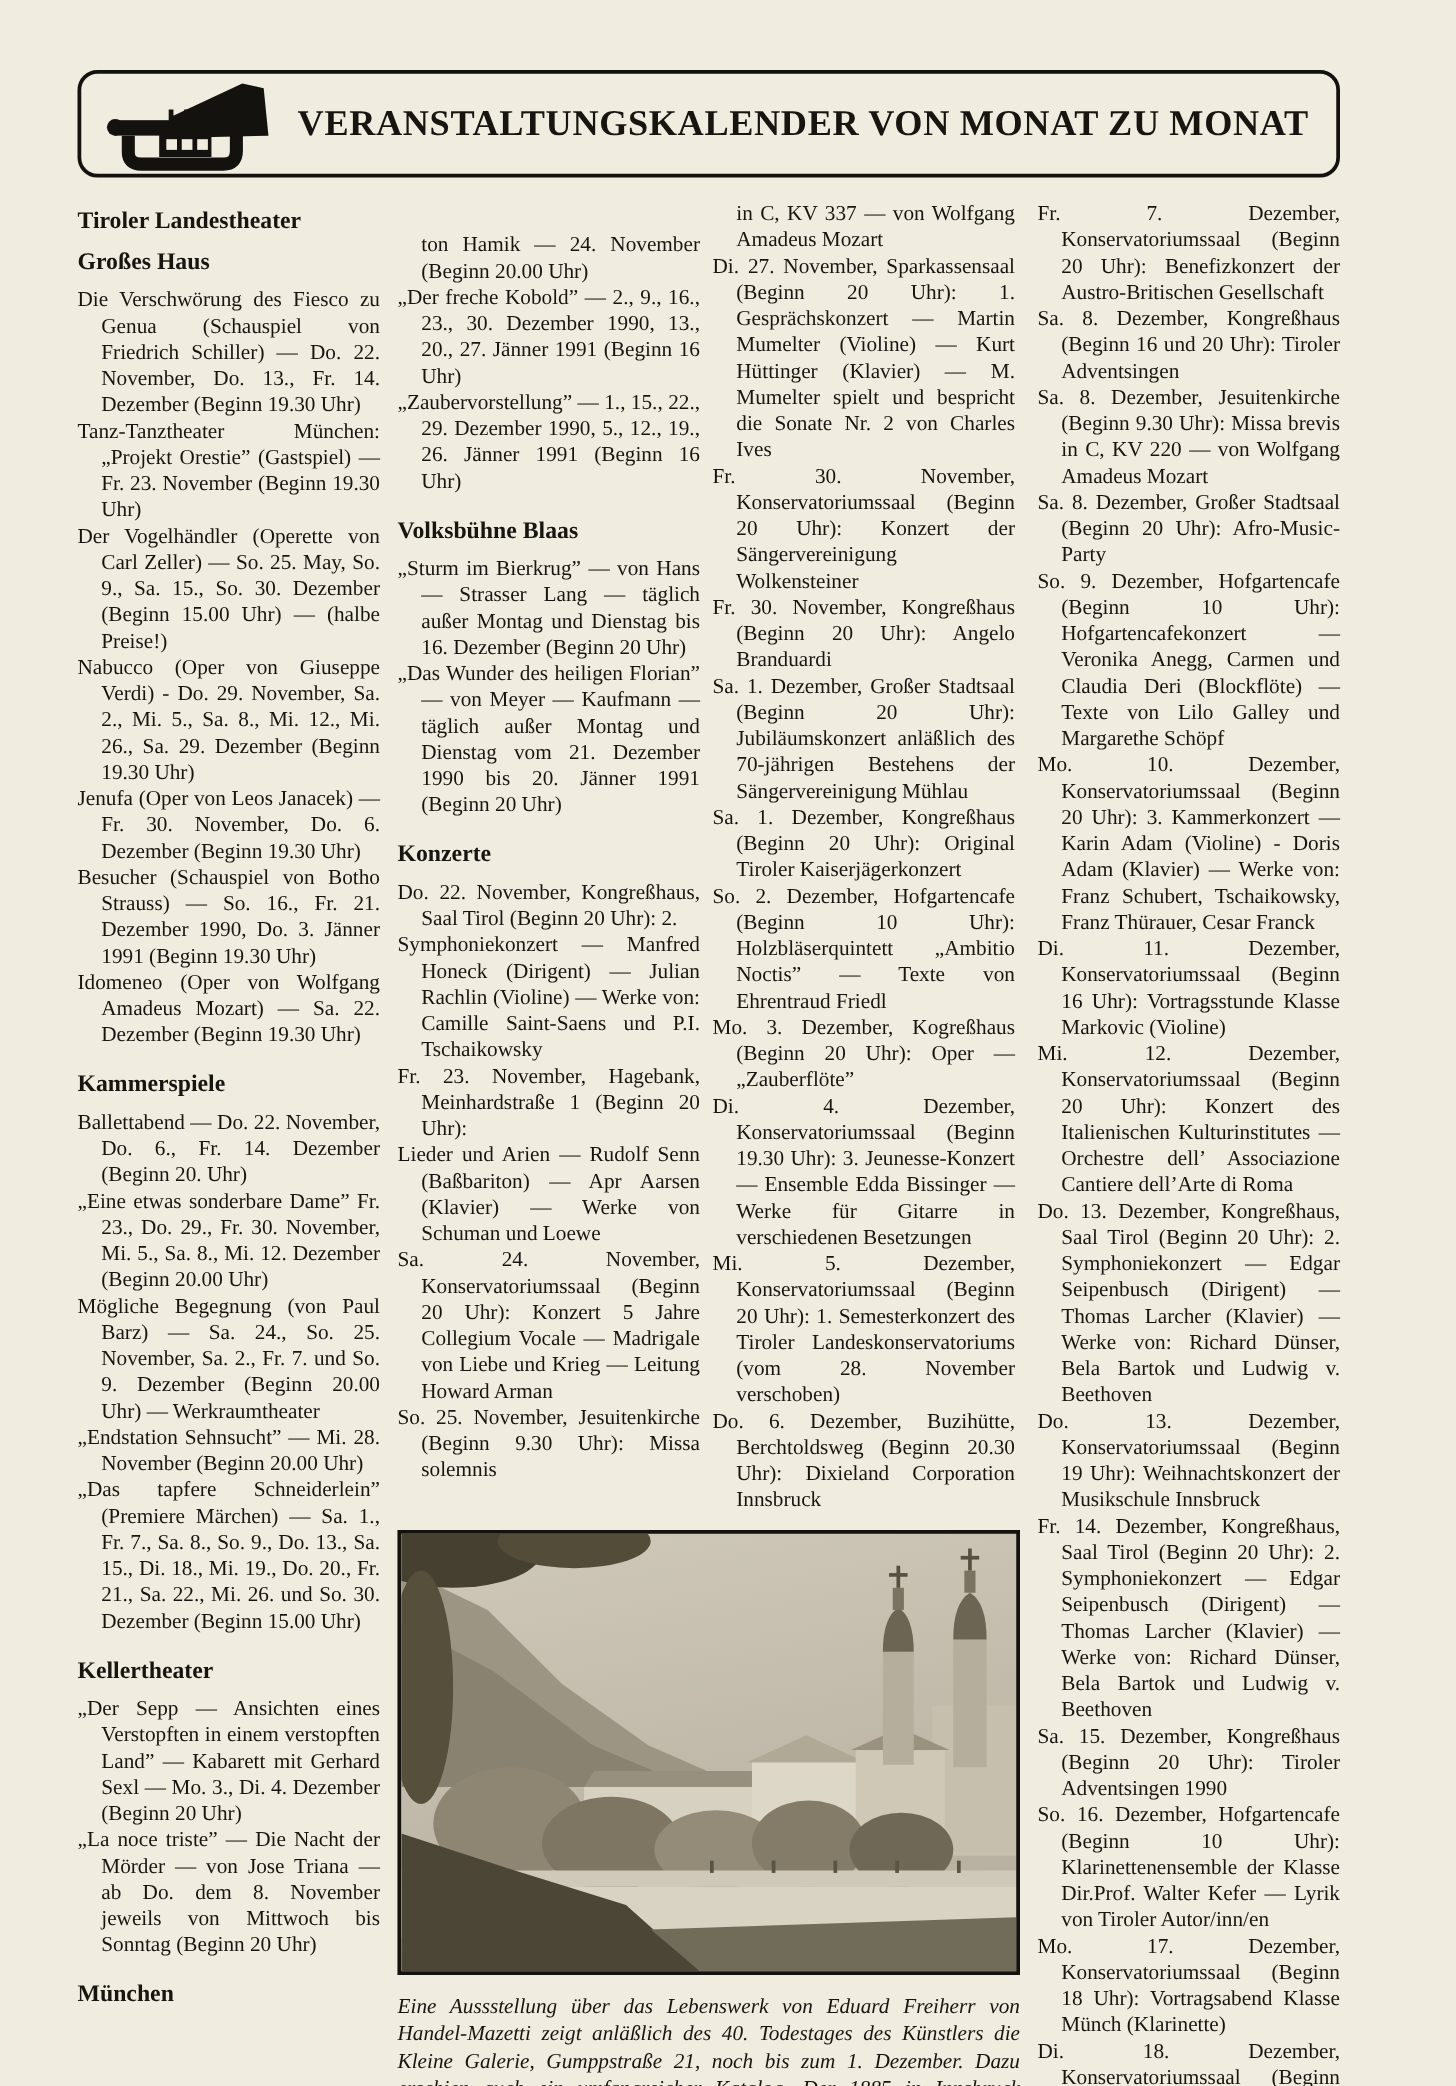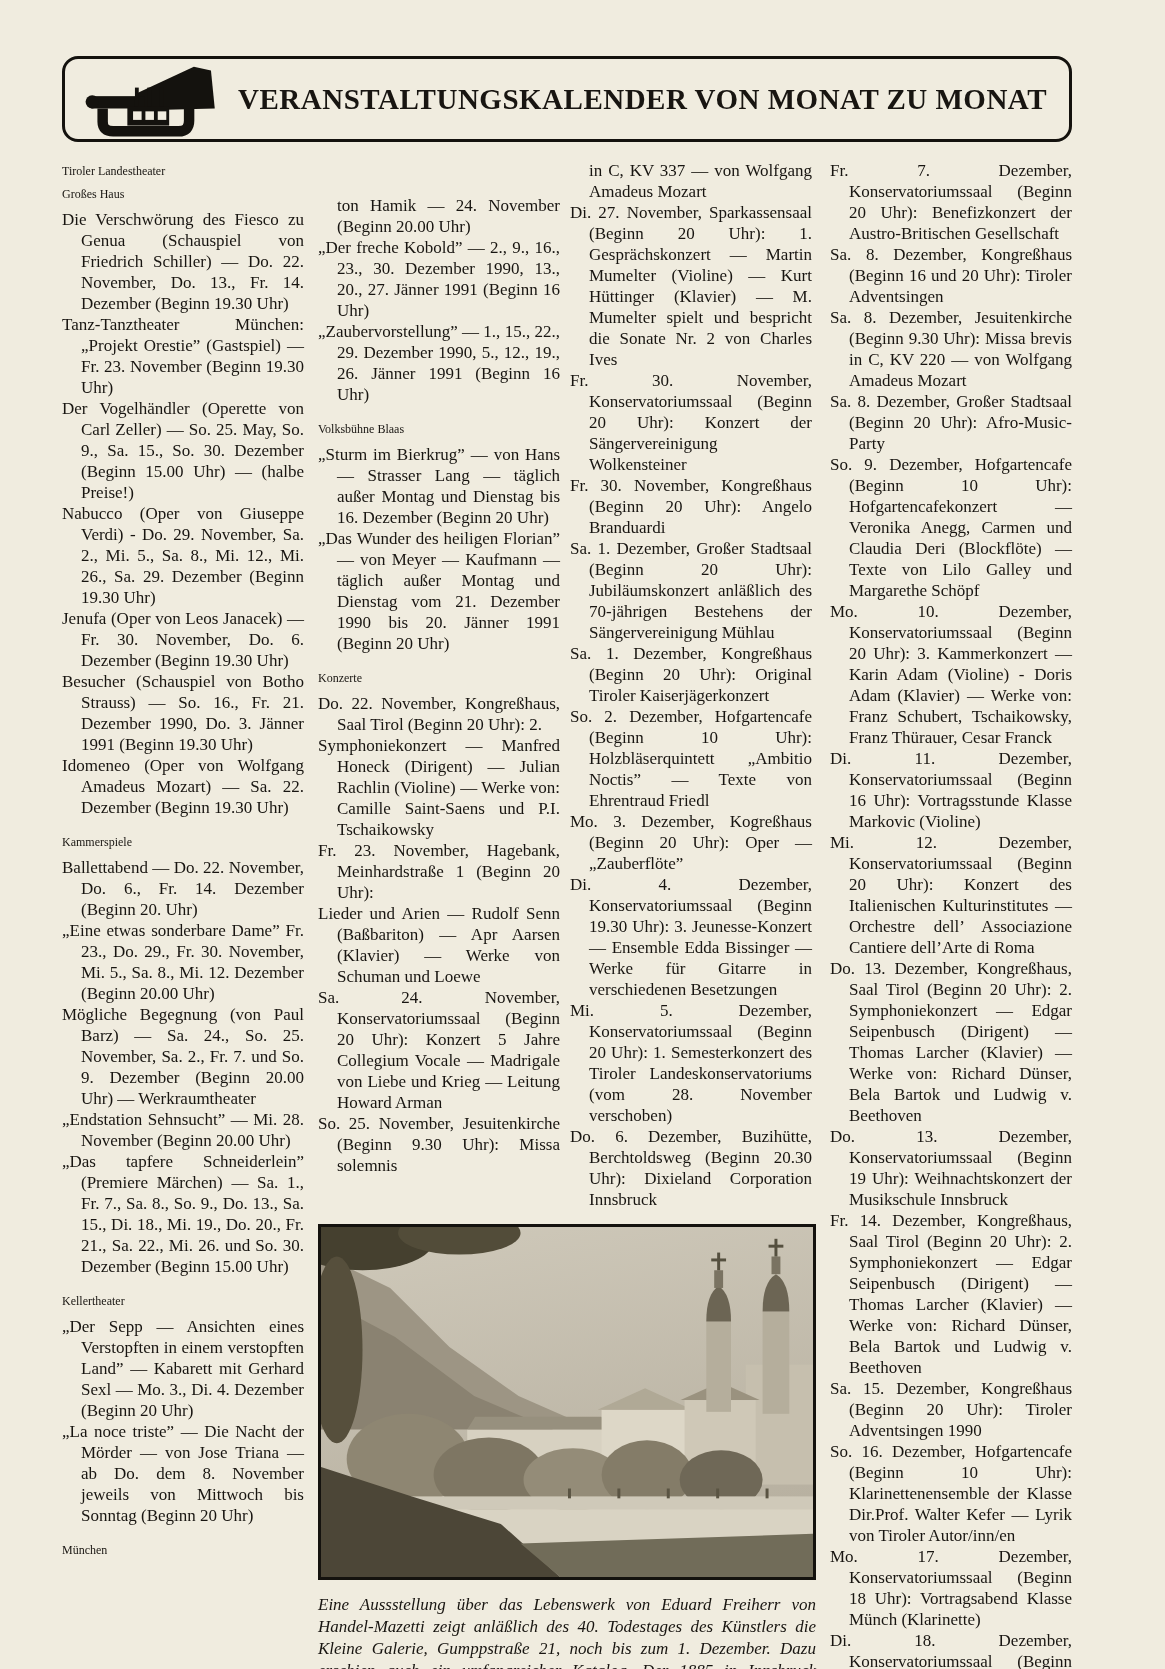--- a/index.html
+++ b/index.html
@@ -37,23 +37,23 @@
     letter-spacing:.5px;
     white-space:nowrap;
   }
   
   .cols{display:flex;gap:14px;align-items:flex-start;}
   .col{width:242px;flex:0 0 242px;font-size:17px;line-height:21px;}
   .mid{width:498px;flex:0 0 498px;display:flex;flex-direction:column;}
   .mid-cols{display:flex;gap:10px;align-items:center;}
   .blk{margin:0;}
   .blk.h{
-    font-weight:normal;
-    font-size:12px;
-    line-height:23px;
+    font-weight:bold;
+    font-size:19px;
+    line-height:33px;
     margin:13px 0 3px 0;
     white-space:pre-line;
   }
   .blk.h:first-child{margin-top:0;}
   .blk.p{
     padding-left:19px;
     text-indent:-19px;
     text-align:justify;
   }
   .blk.cont{

